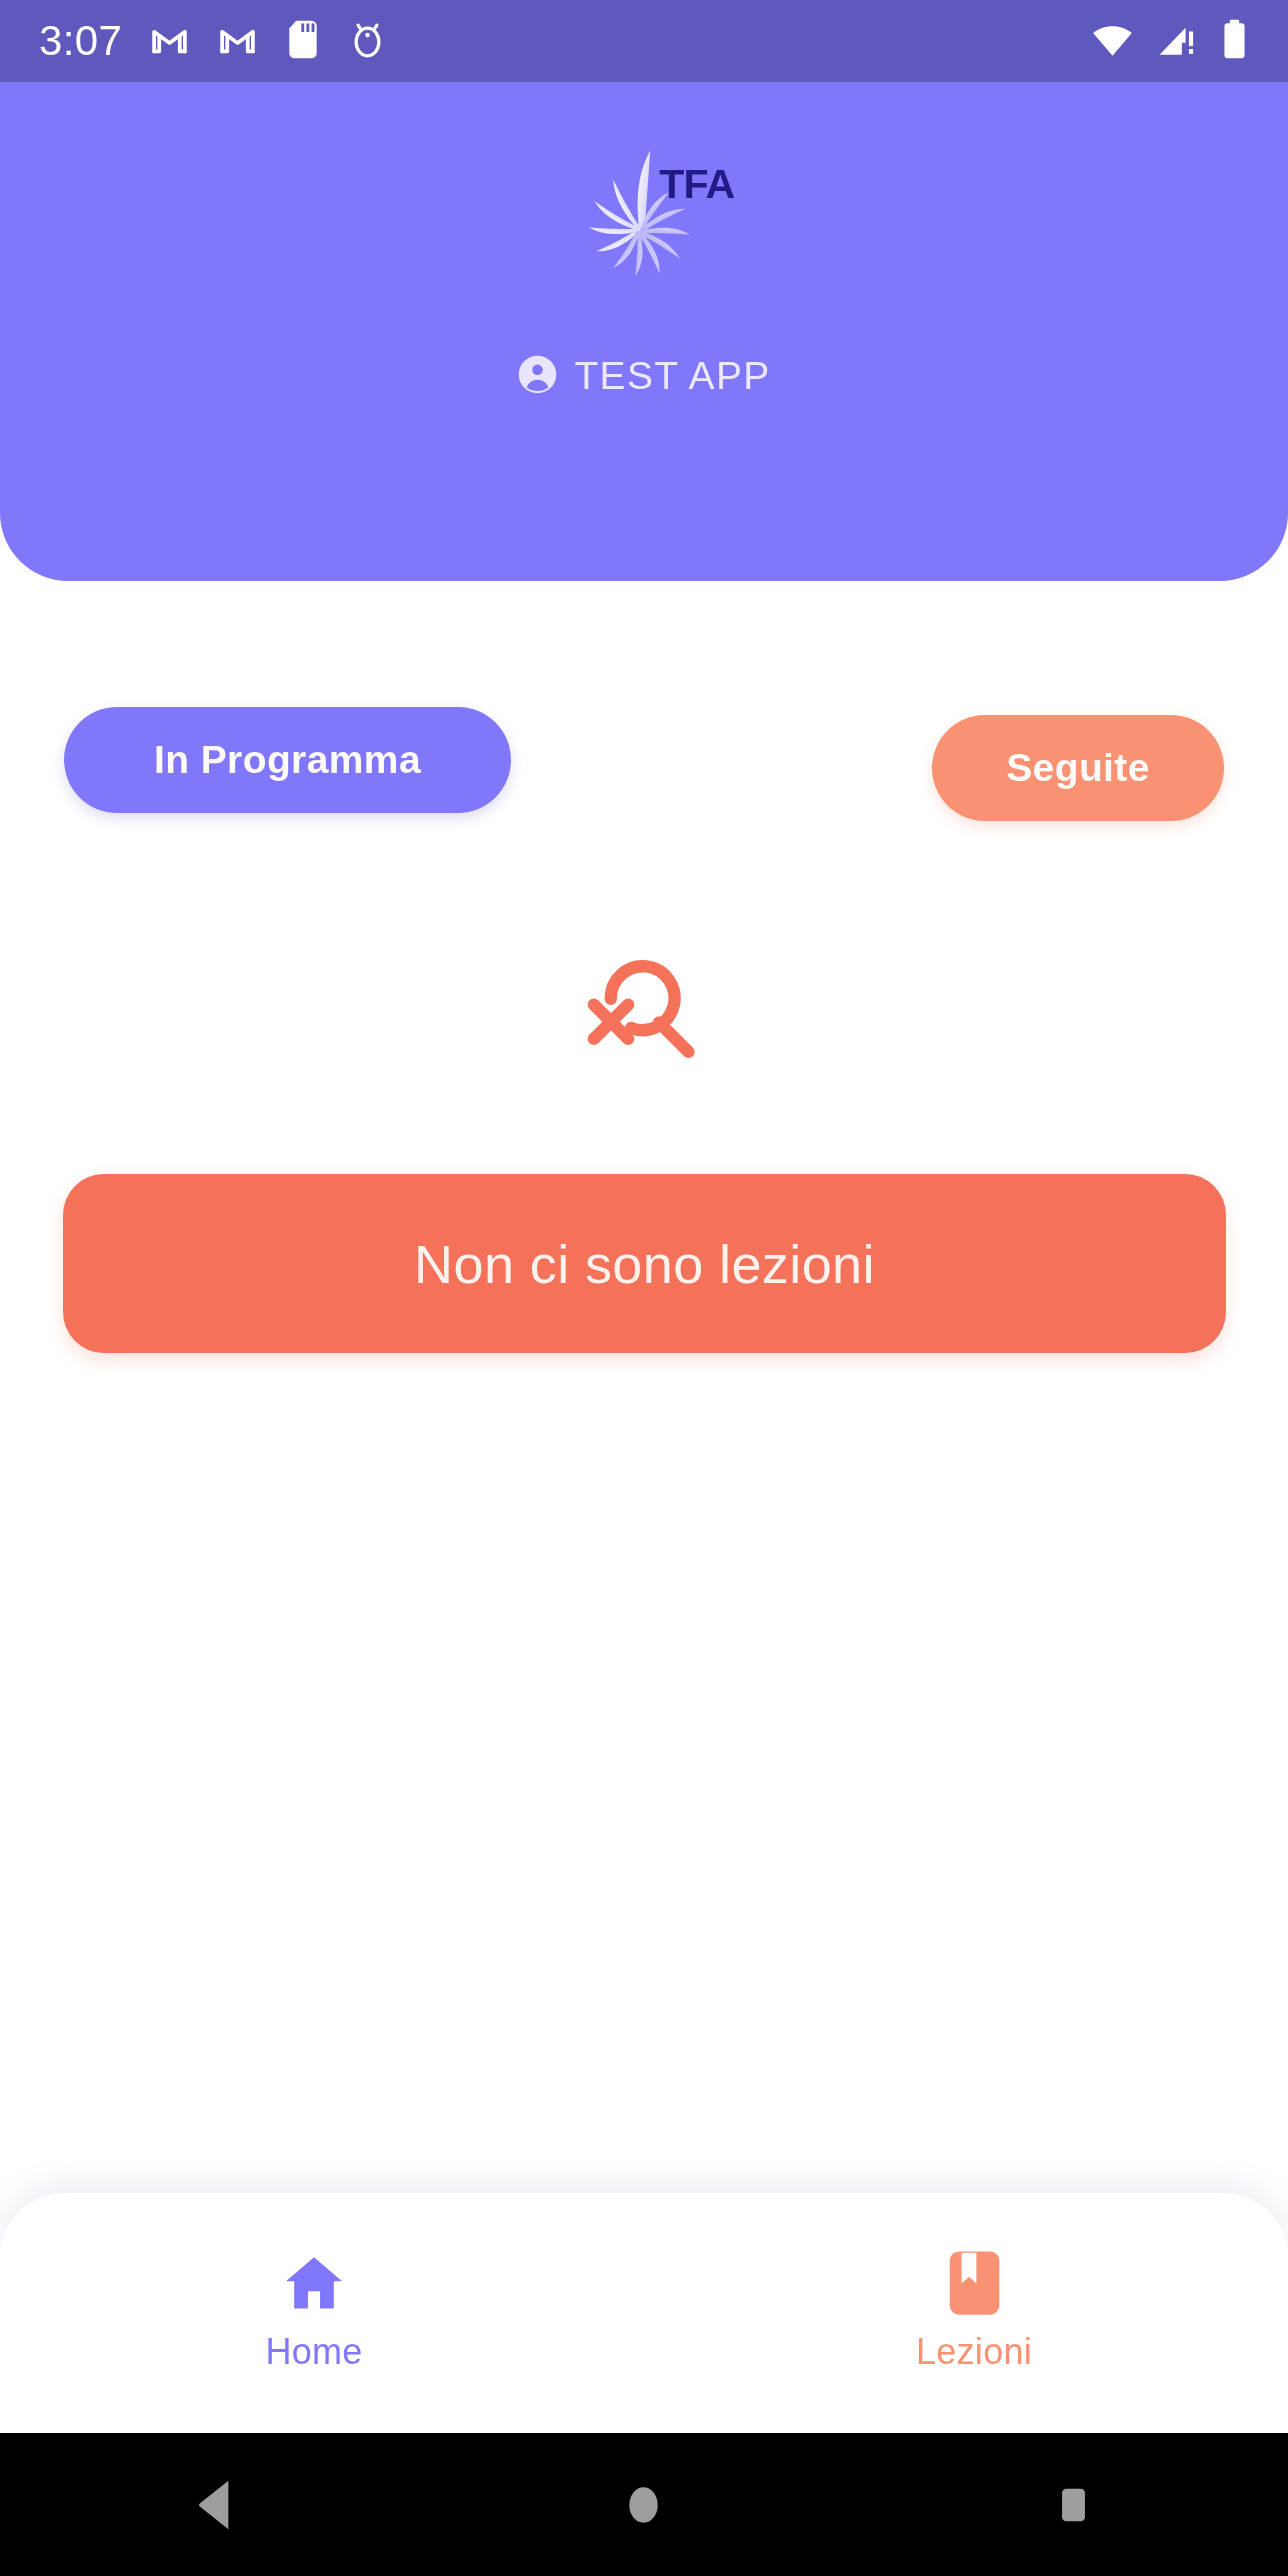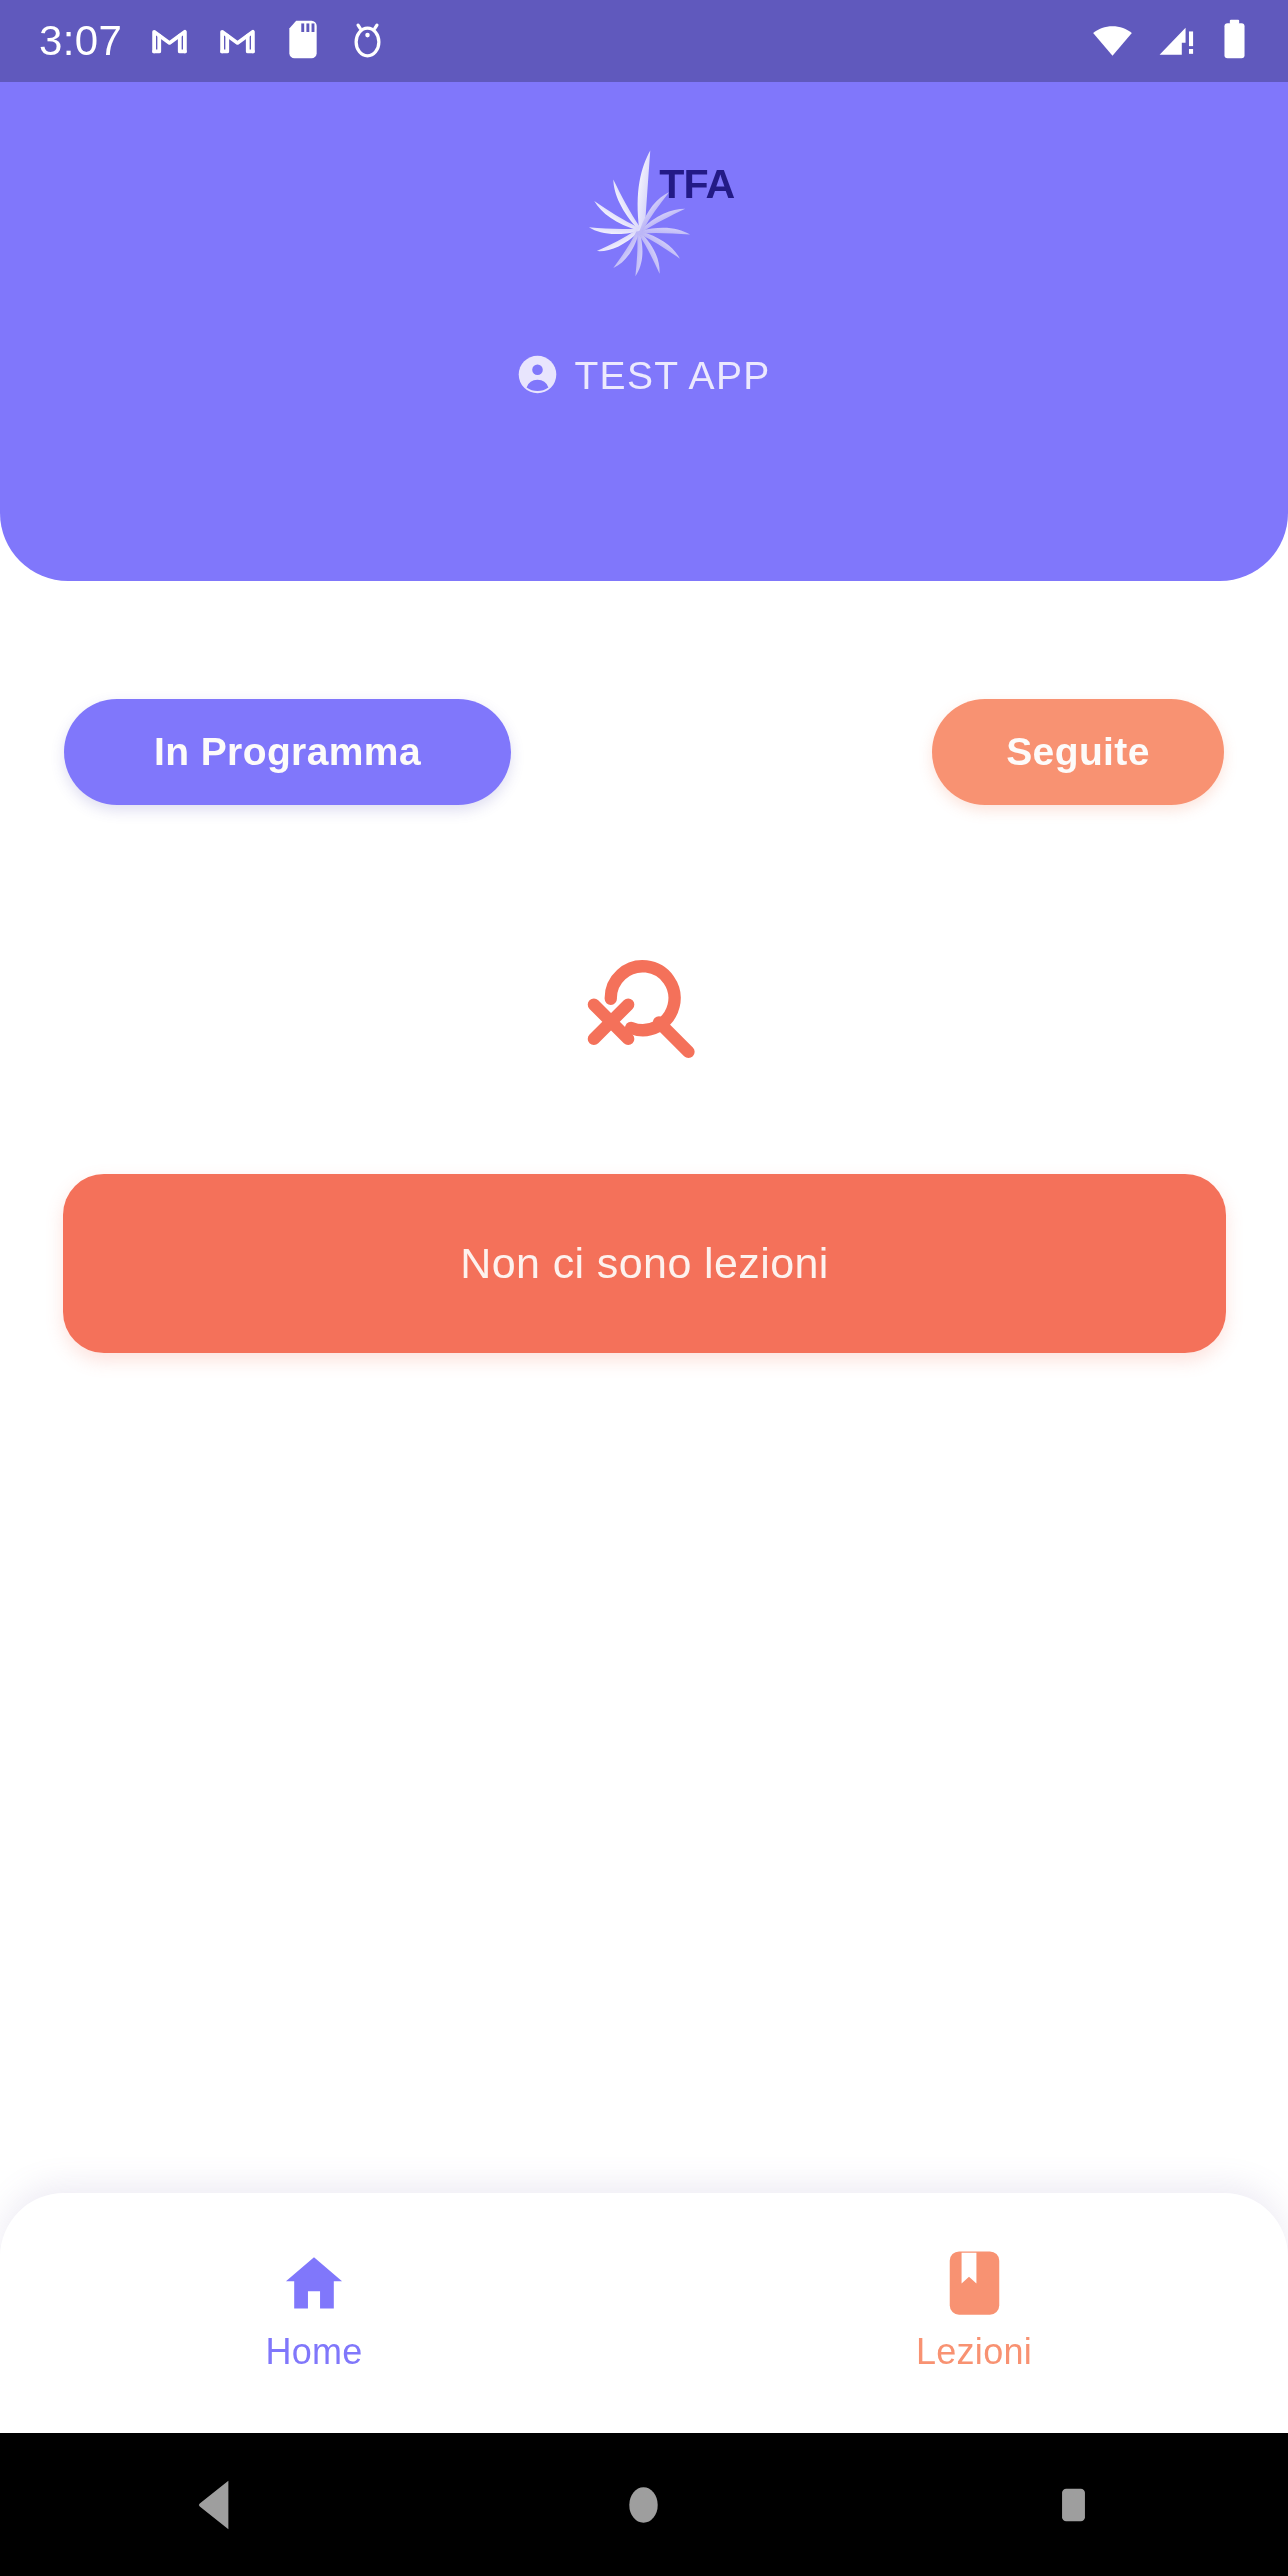--- a/index.html
+++ b/index.html
@@ -103,20 +103,21 @@
     box-shadow:0 5.4px 14.3px rgba(80,70,180,0.18);
   }
   #pill-in-programma {
     background:#8077fb;
     width:447px; height:106px;
   }
   #pill-seguite {
     background:#f89272;
     width:292px; height:106px;
     box-shadow:0 5.4px 14.3px rgba(240,130,95,0.22);
+    margin-top:16px;
   }
 
   
   #empty-icon-wrap {
     position:absolute;
     top:944px; left:0;
     width:1288px;
     display:flex; justify-content:center;
     z-index:11;
   }
@@ -125,21 +126,21 @@
     top:1174px; left:63px;
     width:1163px; height:179px;
     background:#f4715a;
     border-radius:41px;
     display:flex; align-items:center; justify-content:center;
     box-shadow:0 7.2px 18px rgba(244,113,90,0.20);
     z-index:11;
   }
   #empty-banner-text {
     color:#fdf2ee;
-    font-size:43px;
+    font-size:54px;
     font-weight:400;
     letter-spacing:0.4px;
   }
 
   
   #bottom-nav {
     position:absolute;
     left:0; top:2193px;
     width:1288px; height:240px;
     background:#ffffff;

